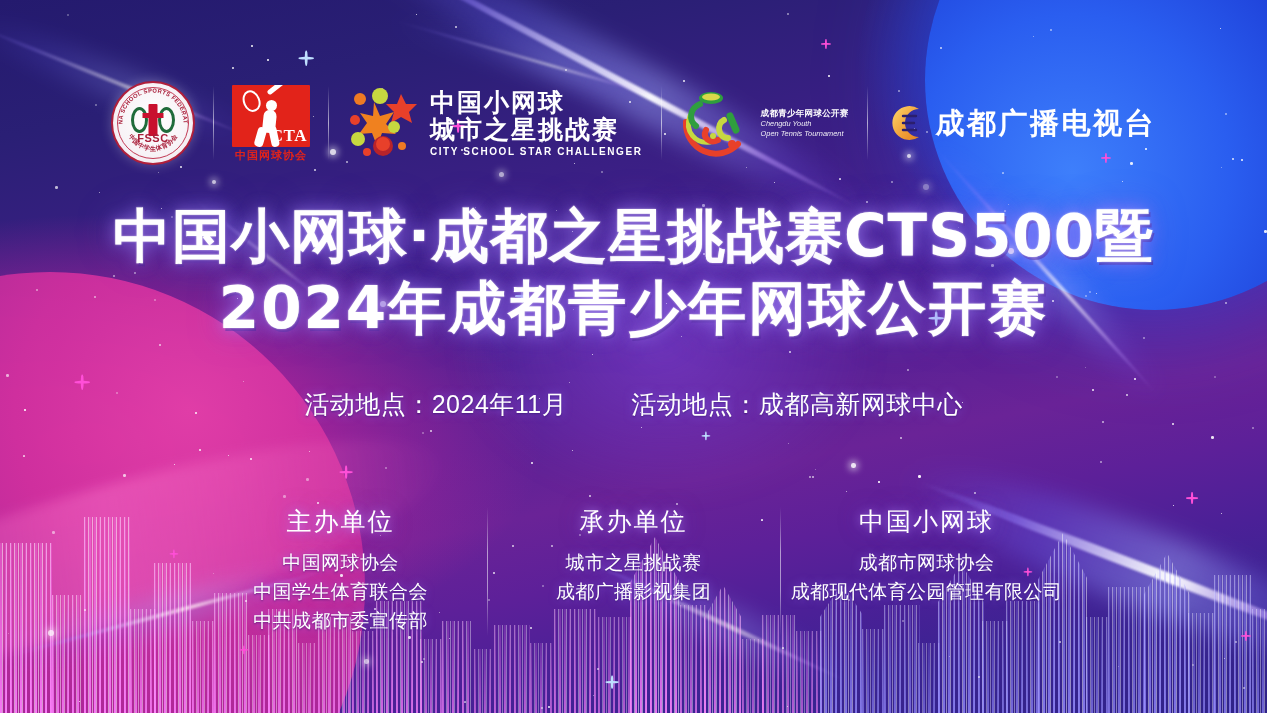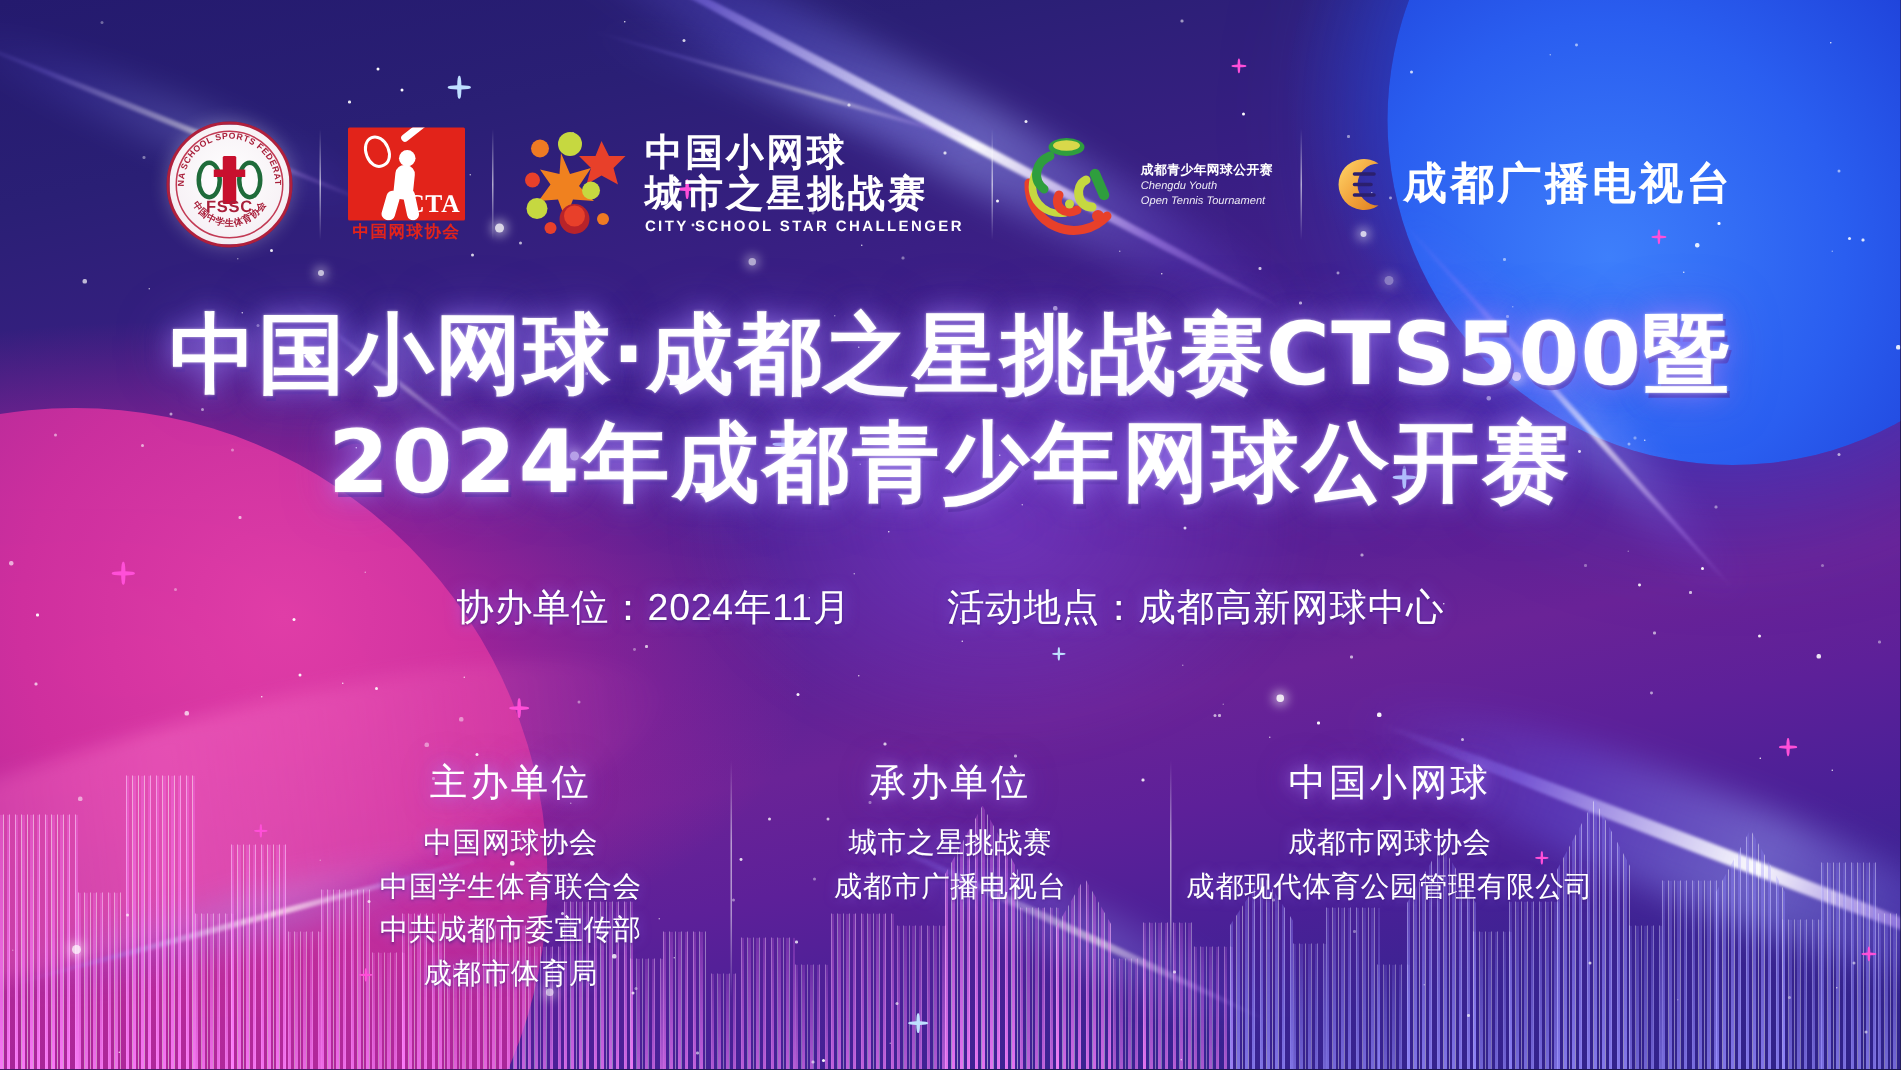--- a/index.html
+++ b/index.html
@@ -676,40 +676,39 @@
     </div>
 
   </div>
 
   <div class="titles">
     <div class="tline" id="title1">中国小网球·成都之星挑战赛CTS500暨</div>
     <div class="tline" id="title2">2024年成都青少年网球公开赛</div>
   </div>
 
   <div class="meta">
-    <div>协办单位：2024年11月</div>
+    <div>活动地点：2024年11月</div>
     <div>活动地点：成都高新网球中心</div>
   </div>
 
   <div class="units">
 
     <div class="ucol">
       <div class="uhead">主办单位</div>
       <div class="uitem">中国网球协会</div>
       <div class="uitem">中国学生体育联合会</div>
       <div class="uitem">中共成都市委宣传部</div>
-      <div class="uitem">成都市体育局</div>
     </div>
 
     <div class="udiv"></div>
 
     <div class="ucol">
       <div class="uhead">承办单位</div>
       <div class="uitem">城市之星挑战赛</div>
-      <div class="uitem">成都市广播电视台</div>
+      <div class="uitem">成都广播影视集团</div>
     </div>
 
     <div class="udiv"></div>
 
     <div class="ucol">
       <div class="uhead">中国小网球</div>
       <div class="uitem">成都市网球协会</div>
       <div class="uitem">成都现代体育公园管理有限公司</div>
     </div>
 

